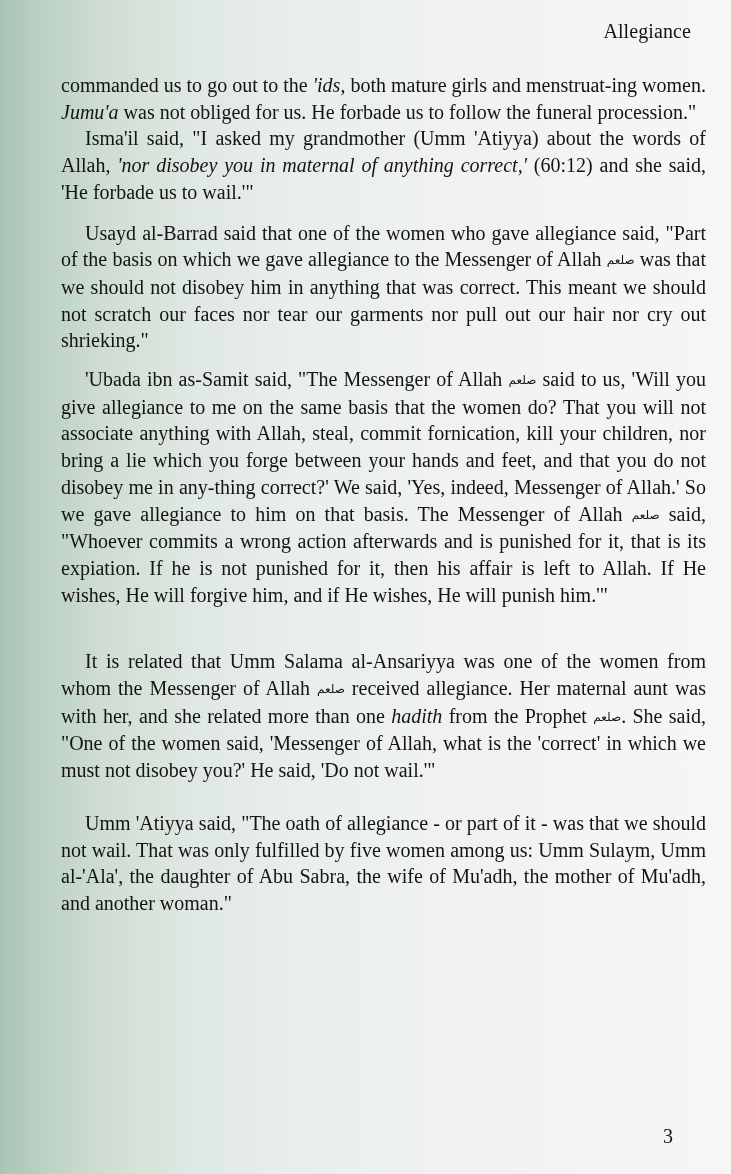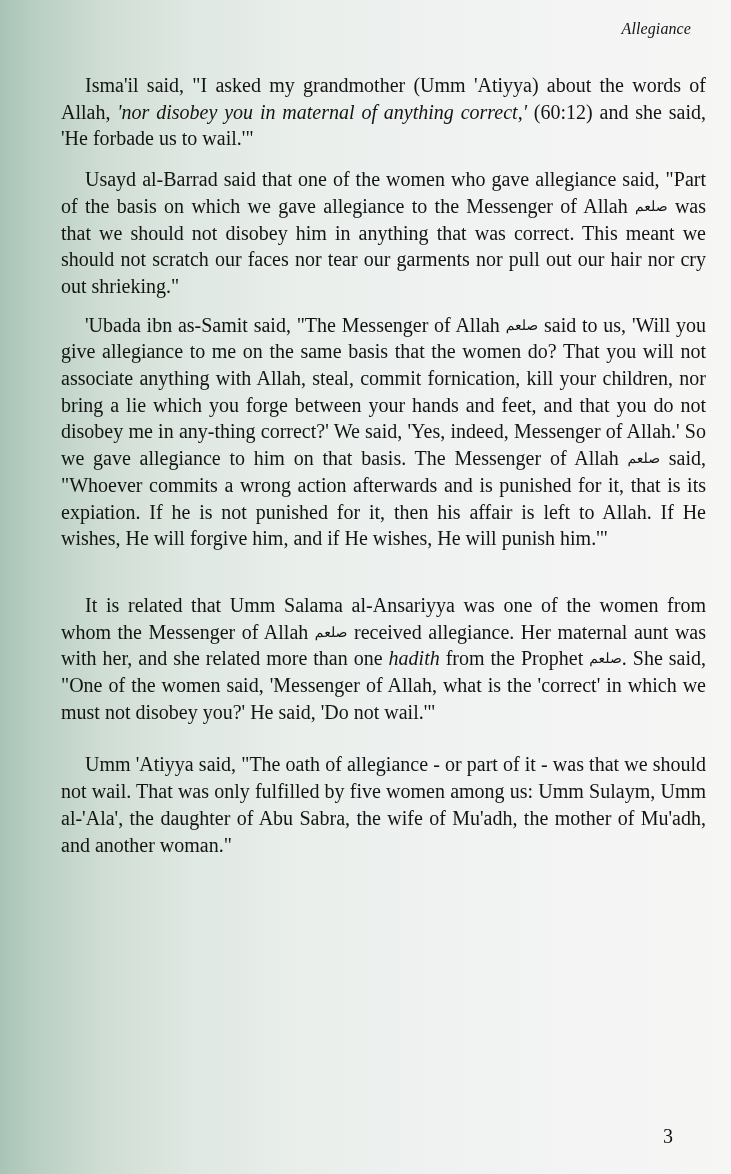--- a/index.html
+++ b/index.html
@@ -17,22 +17,21 @@
     }
     .page {
       position: absolute;
       left: 0; top: 0;
       width: 731px; height: 1174px;
     }
     .running-head {
       position: absolute;
       right: 40px;
       top: 20px;
-      font-style: italic;
-      font-size: 16px;
+      font-size: 20px;
       letter-spacing: 0.1px;
     }
     .body-text {
       position: absolute;
       left: 61px;
       width: 645px;
       top: 72px;
       font-size: 20px;
       line-height: 26.7px;
       text-align: justify;
@@ -43,41 +42,42 @@
       text-indent: 24px;
     }
     .para.first {
       text-indent: 0;
     }
     .gap-sm { margin-top: 14px; }
     .gap-md { margin-top: 12px; }
     .gap-lg { margin-top: 40px; }
     .gap-xl { margin-top: 26px; }
     .arabic {
-      font-family: Liberation Sans, sans-serif;
-      font-size: 14px;
+      font-family: Liberation Serif, serif;
+      font-size: 12px;
       vertical-align: 2px;
     }
     i, .it { font-style: italic; }
     .page-number {
       position: absolute;
       left: 663px;
       top: 1125px;
       font-size: 20px;
     }
   </style>
 </head>
 <body>
 
 <div class="page">
 
   <div class="running-head">Allegiance</div>
 
   <div class="body-text">
 
+    <p class="para first"><span>commanded us to go out to the </span><i>'ids</i><span>, both mature girls and menstruat-ing women. </span><i>Jumu'a</i><span> was not obliged for us. He forbade us to follow the funeral procession."</span></p>
 
     <p class="para"><span>Isma'il said, "I asked my grandmother (Umm 'Atiyya) about the words of Allah, </span><i>'nor disobey you in maternal of anything correct,'</i><span> (60:12) and she said, 'He forbade us to wail.'"</span></p>
 
     <p class="para gap-sm"><span>Usayd al-Barrad said that one of the women who gave allegiance said, "Part of the basis on which we gave allegiance to the Messenger of Allah </span><span class="arabic">صلعم</span><span> was that we should not disobey him in anything that was correct. This meant we should not scratch our faces nor tear our garments nor pull out our hair nor cry out shrieking."</span></p>
 
     <p class="para gap-md"><span>'Ubada ibn as-Samit said, "The Messenger of Allah </span><span class="arabic">صلعم</span><span> said to us, 'Will you give allegiance to me on the same basis that the women do? That you will not associate anything with Allah, steal, commit fornication, kill your children, nor bring a lie which you forge between your hands and feet, and that you do not disobey me in any-thing correct?' We said, 'Yes, indeed, Messenger of Allah.' So we gave allegiance to him on that basis. The Messenger of Allah </span><span class="arabic">صلعم</span><span> said, "Whoever commits a wrong action afterwards and is punished for it, that is its expiation. If he is not punished for it, then his affair is left to Allah. If He wishes, He will forgive him, and if He wishes, He will punish him.'"</span></p>
 
     <p class="para gap-lg"><span>It is related that Umm Salama al-Ansariyya was one of the women from whom the Messenger of Allah </span><span class="arabic">صلعم</span><span> received allegiance. Her maternal aunt was with her, and she related more than one </span><i>hadith</i><span> from the Prophet </span><span class="arabic">صلعم</span><span>. She said, "One of the women said, 'Messenger of Allah, what is the 'correct' in which we must not disobey you?' He said, 'Do not wail.'"</span></p>
 
     <p class="para gap-xl"><span>Umm 'Atiyya said, "The oath of allegiance - or part of it - was that we should not wail. That was only fulfilled by five women among us: Umm Sulaym, Umm al-'Ala', the daughter of Abu Sabra, the wife of Mu'adh, the mother of Mu'adh, and another woman."</span></p>

